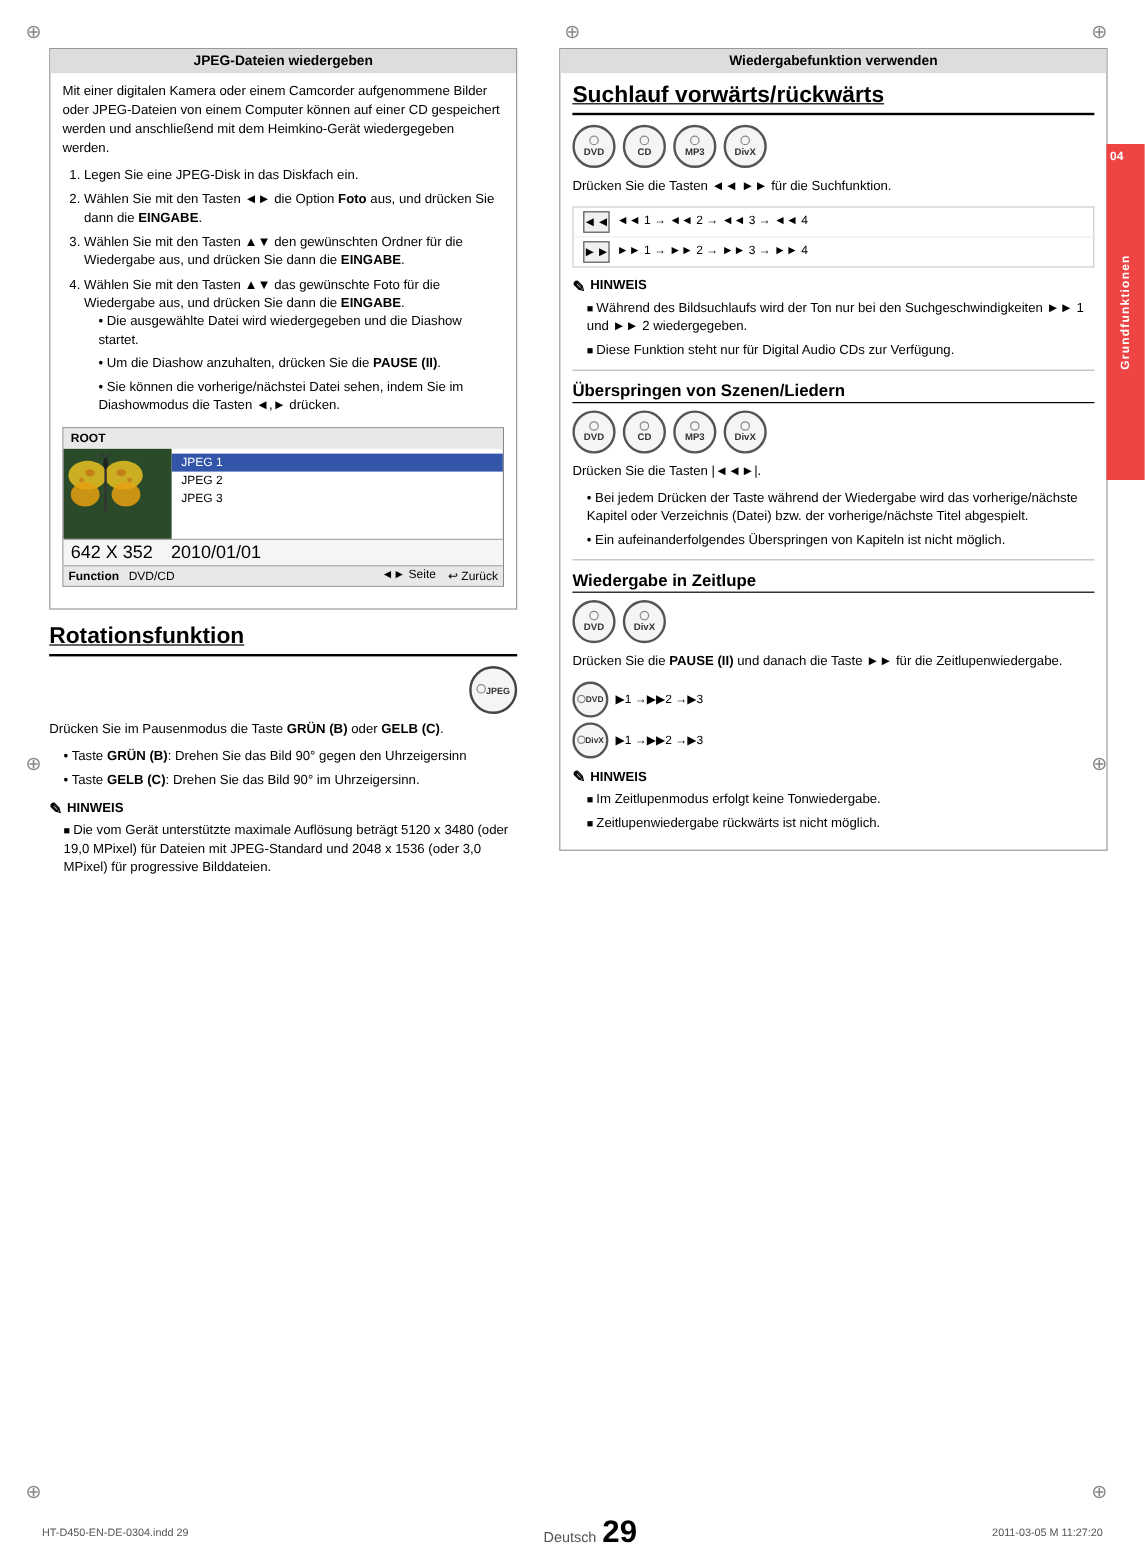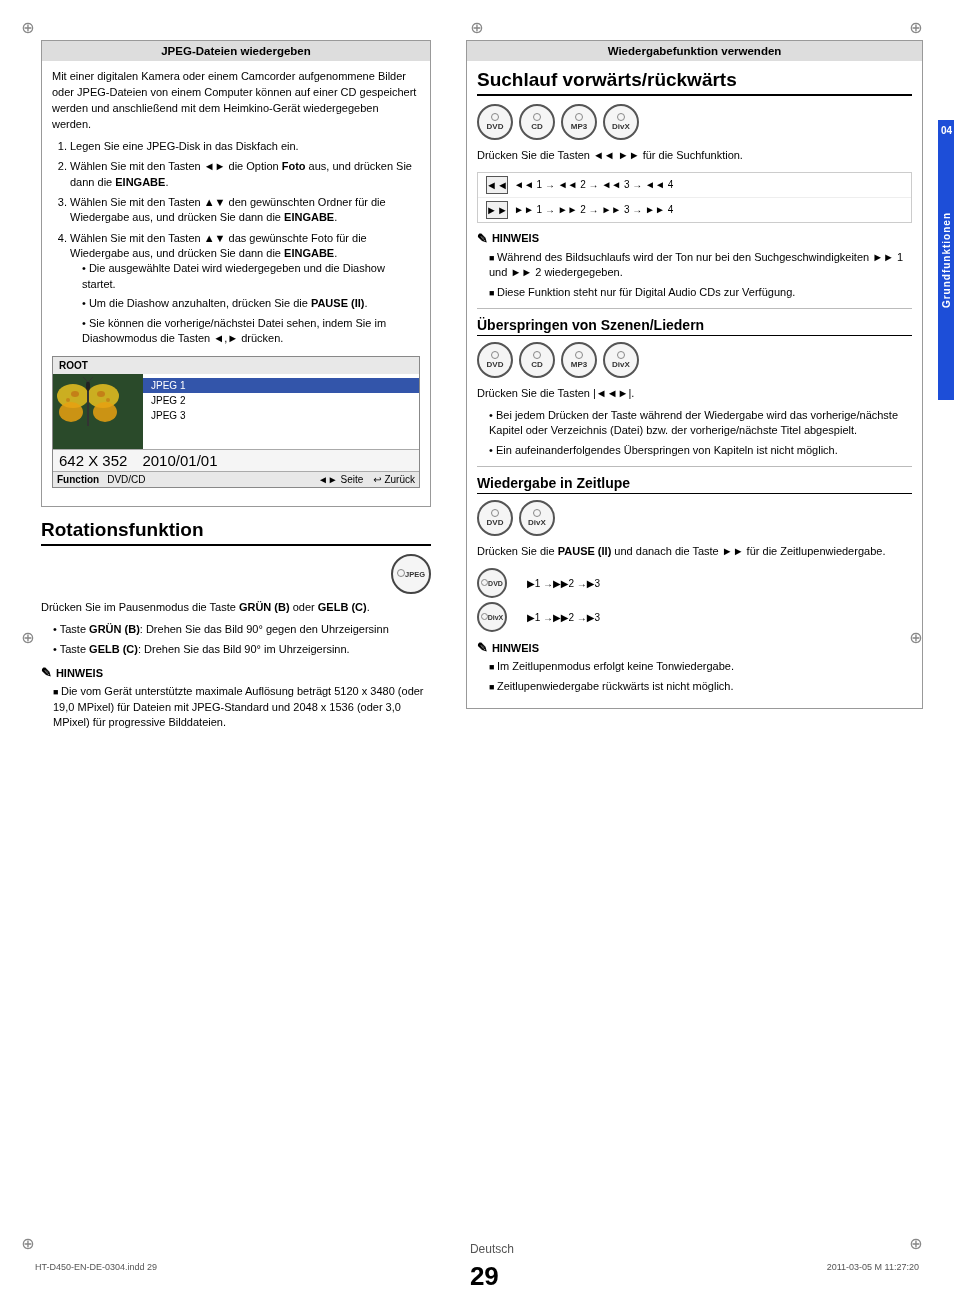--- a/index.html
+++ b/index.html
@@ -31,23 +31,23 @@
       justify-content: center;
       color: #888;
       font-size: 14px;
     }
 
     
     .side-tab {
       position: absolute;
       right: 0;
       top: 120px;
-      width: 16px;
+      width: 32px;
       height: 280px;
-      background: #1d4ed8;
+      background: #ef4444;
       display: flex;
       align-items: center;
       justify-content: center;
       z-index: 10;
     }
     .side-tab-text {
       color: #fff;
       font-size: 10px;
       font-weight: bold;
       writing-mode: vertical-rl;
@@ -100,20 +100,21 @@
     }
 
     
     .section-title-large {
       font-size: 19px;
       font-weight: bold;
       margin-bottom: 8px;
       margin-top: 4px;
       border-bottom: 2px solid #000;
       padding-bottom: 3px;
+      text-decoration: underline;
     }
 
     .section-title-medium {
       font-size: 14px;
       font-weight: bold;
       margin-bottom: 6px;
       margin-top: 4px;
       border-bottom: 1.5px solid #000;
       padding-bottom: 2px;
     }
@@ -273,21 +274,21 @@
 
     
     .slow-table {
       margin: 8px 0;
       font-size: 10px;
     }
     .slow-row {
       display: flex;
       align-items: center;
       margin-bottom: 4px;
-      gap: 20px;
+      gap: 6px;
     }
     .slow-disc-icon {
       width: 30px;
       height: 30px;
       border-radius: 50%;
       border: 2px solid #555;
       display: flex;
       align-items: center;
       justify-content: center;
       font-size: 7px;
@@ -311,21 +312,20 @@
       align-items: center;
       padding: 0 35px;
       font-size: 9px;
       color: #555;
     }
 
     .page-number-box {
       display: flex;
       align-items: baseline;
       gap: 5px;
-      flex-direction: column;
     }
     .page-lang {
       font-size: 12px;
       color: #555;
     }
     .page-num {
       font-size: 26px;
       font-weight: bold;
       color: #000;
     }

